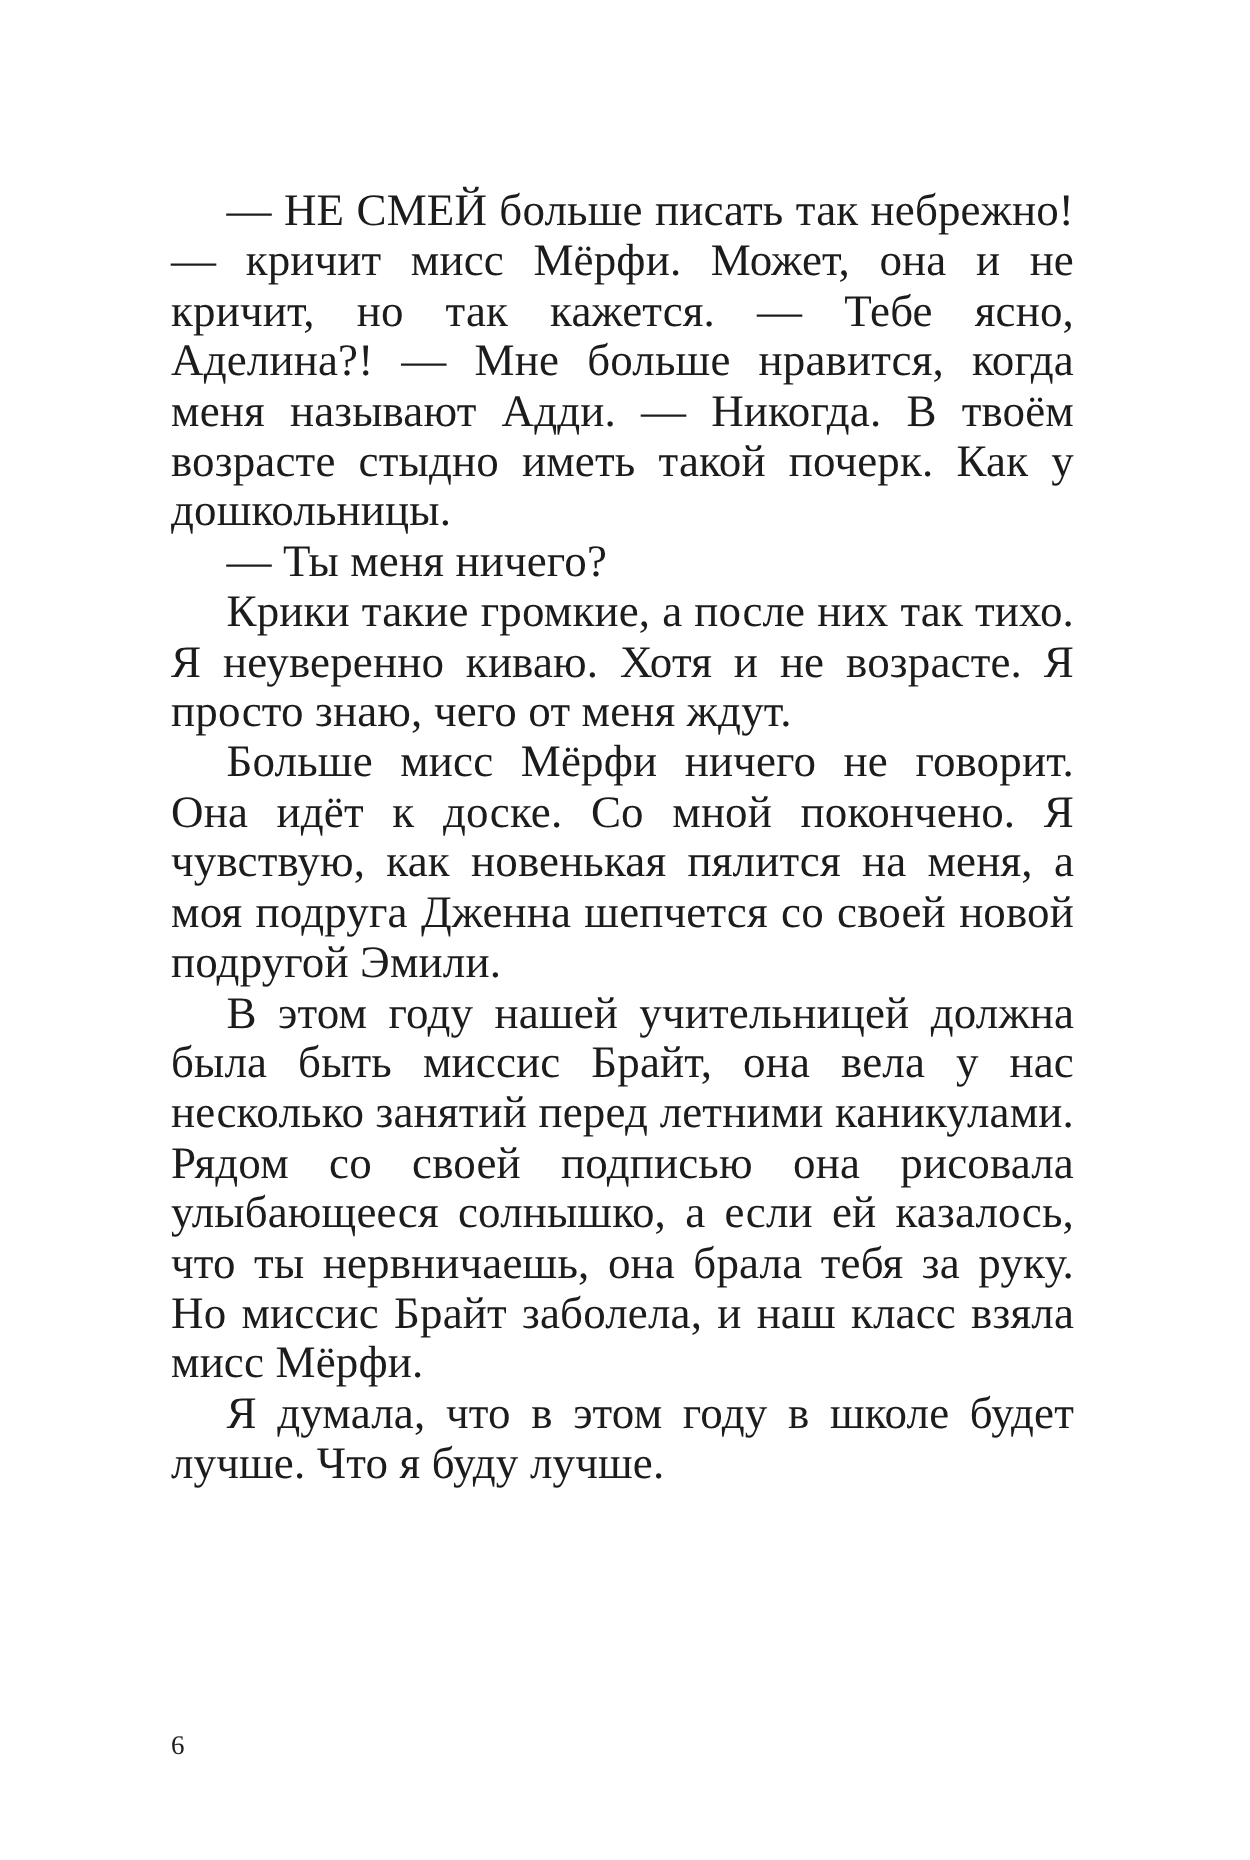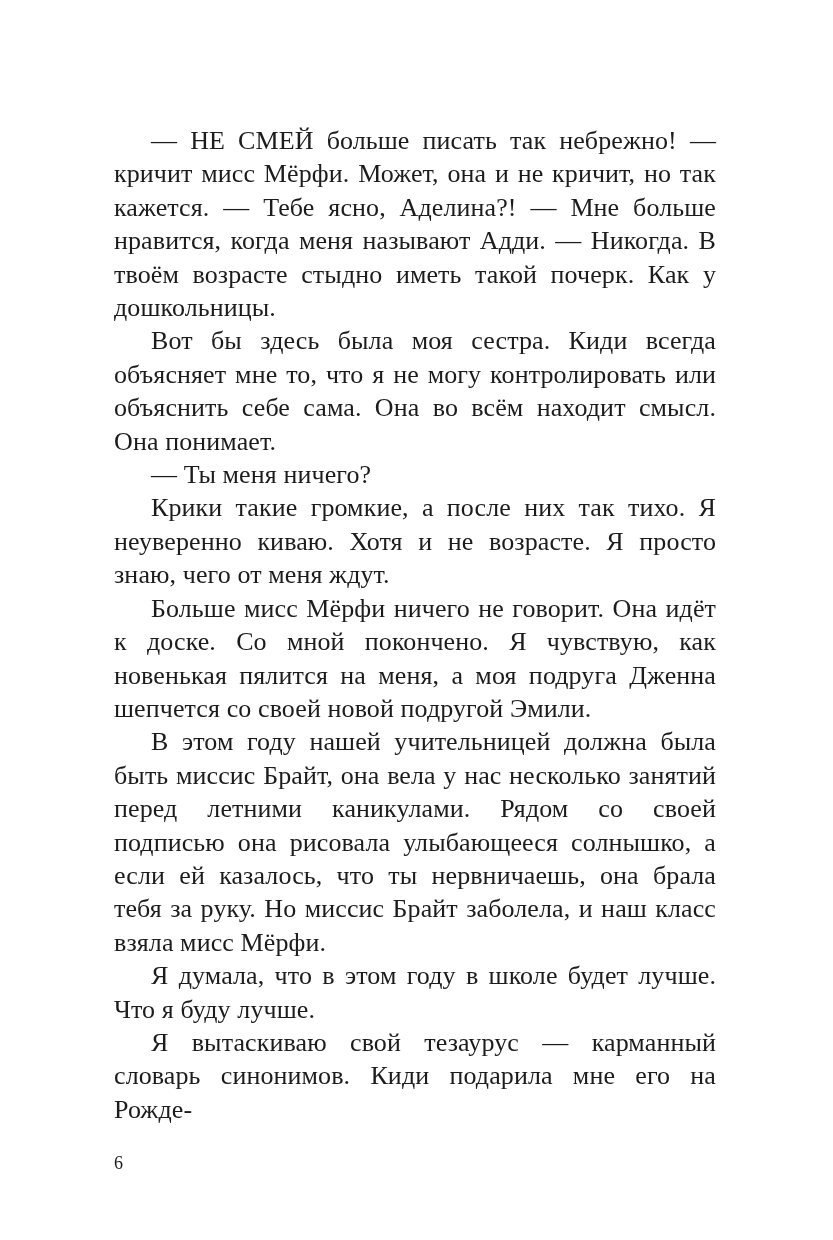--- a/index.html
+++ b/index.html
@@ -18,21 +18,21 @@
     .book-page {
       position: absolute;
       inset: 0;
       background: #ffffff;
     }
     .text-block {
       position: absolute;
       left: 114px;
       top: 124px;
       width: 602px;
-      font-size: 26px;
+      font-size: 30px;
       line-height: 33.4px;
       text-align: justify;
       letter-spacing: 0.1px;
       color: #1c1c1c;
     }
     .para {
       margin: 0;
       padding: 0;
       text-indent: 37px;
     }
@@ -45,24 +45,22 @@
       color: #1c1c1c;
     }
   </style>
 </head>
 <body>
 
 <main class="book-page">
 
   <div class="text-block">
     <p class="para">— НЕ СМЕЙ больше писать так небрежно! — кричит мисс Мёрфи. Может, она и не кричит, но так кажется. — Тебе ясно, Аделина?! — Мне больше нравится, когда меня называют Адди. — Никогда. В твоём возрасте стыдно иметь такой почерк. Как у дошкольницы.</p>
-    <p class="para">Вот бы здесь была моя сестра. Киди всегда объясняет мне то, что я не могу контролировать или объяснить себе сама. Она во всём находит смысл. Она понимает.</p>
     <p class="para">— Ты меня ничего?</p>
     <p class="para">Крики такие громкие, а после них так тихо. Я неуверенно киваю. Хотя и не возрасте. Я просто знаю, чего от меня ждут.</p>
     <p class="para">Больше мисс Мёрфи ничего не говорит. Она идёт к доске. Со мной покончено. Я чувствую, как новенькая пялится на меня, а моя подруга Дженна шепчется со своей новой подругой Эмили.</p>
     <p class="para">В этом году нашей учительницей должна была быть миссис Брайт, она вела у нас несколько занятий перед летними каникулами. Рядом со своей подписью она рисовала улыбающееся солнышко, а если ей казалось, что ты нервничаешь, она брала тебя за руку. Но миссис Брайт заболела, и наш класс взяла мисс Мёрфи.</p>
     <p class="para">Я думала, что в этом году в школе будет лучше. Что я буду лучше.</p>
-    <p class="para">Я вытаскиваю свой тезаурус — карманный словарь синонимов. Киди подарила мне его на Рожде-</p>
   </div>
 
   <div class="page-number">6</div>
 
 </main>
 
 </body></html>

